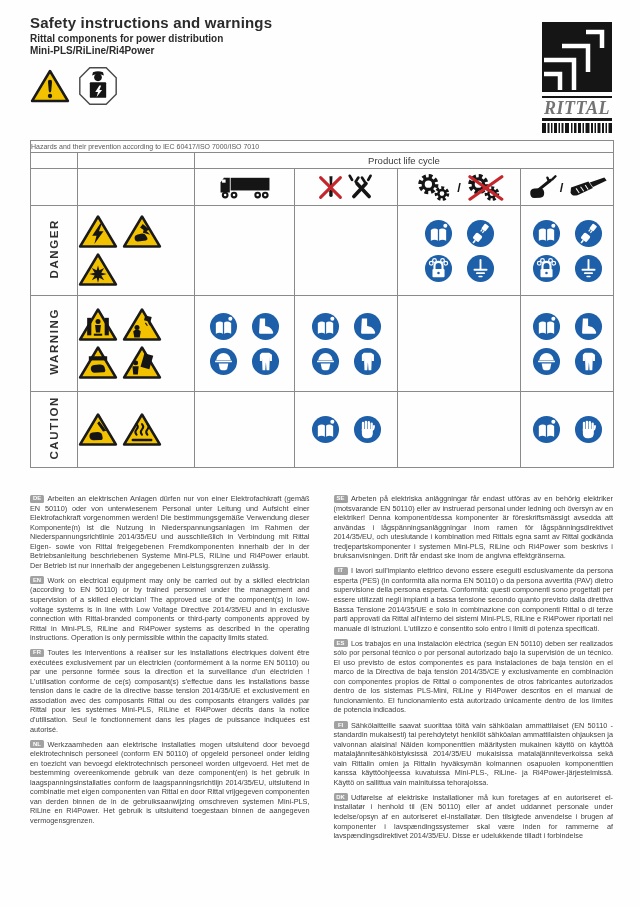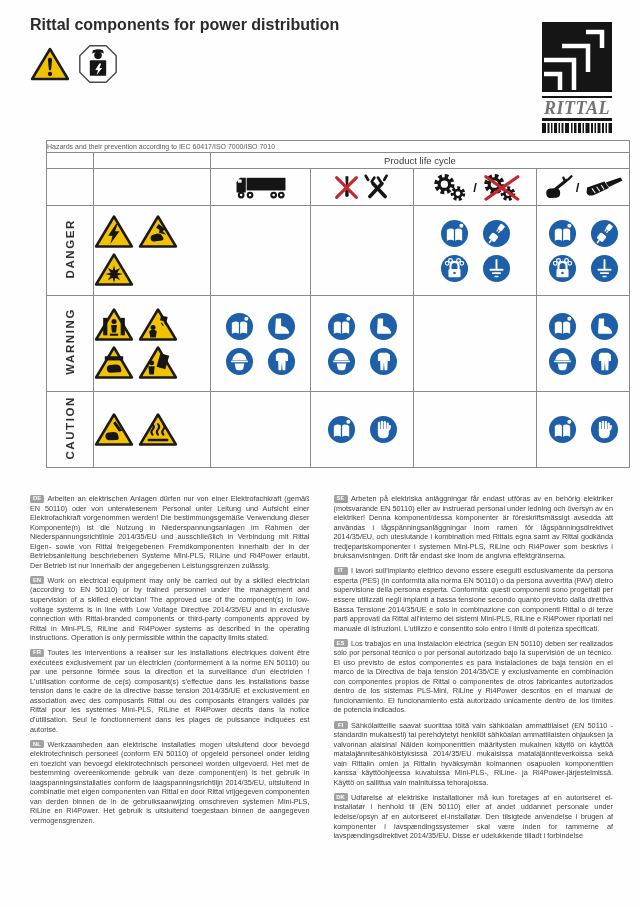--- a/index.html
+++ b/index.html
@@ -1,30 +1,30 @@
 <!DOCTYPE html>
 <html><head>
 <meta charset="utf-8">
 <style>
   html,body{margin:0;padding:0;background:#e8e8e8;}
   .page{position:relative;width:640px;height:907px;background:#fefefe;overflow:hidden;
         font-family:"Liberation Sans",sans-serif;color:#3c3c3c;}
   
   .hdr{position:absolute;left:30px;top:14px;width:400px;}
   .h1{font-size:15px;font-weight:bold;color:#2b2b2b;letter-spacing:.2px;}
-  .h2{font-size:16px;font-weight:bold;color:#2b2b2b;margin-top:1.5px;}
+  .h2{font-size:10px;font-weight:bold;color:#2b2b2b;margin-top:1.5px;}
   .hdr-icons{margin-top:10px;display:flex;align-items:center;gap:8px;}
   .logo{position:absolute;right:28px;top:22px;width:70px;text-align:center;}
   .logo-sq{display:block;width:70px;height:70px;}
   .wordmark{margin-top:4px;border-top:2.5px solid #151515;border-bottom:3px solid #151515;
             font-family:"Liberation Serif",serif;font-style:italic;font-weight:bold;
             font-size:18px;line-height:20px;color:#737373;letter-spacing:.5px;}
   .barcode{display:block;margin-top:2px;width:70px;height:10px;}
   
-  table.hz{position:absolute;left:30px;top:140px;border-collapse:collapse;table-layout:fixed;margin-left:16px;}
+  table.hz{position:absolute;left:30px;top:140px;border-collapse:collapse;table-layout:fixed;}
   table.hz td{border:1px solid #8a8a8a;padding:0;vertical-align:middle;}
   td.cap{font-size:7px;color:#5a5a5a;padding:3px 4px;height:11px;text-align:left;}
   td.plc{font-size:9.5px;color:#3a3a3a;text-align:center;height:15px;}
   td.ich{height:36px;text-align:center;}
   .ich-wrap{display:flex;align-items:center;justify-content:center;gap:3px;}
   .slash{font-size:13px;font-weight:bold;color:#151515;}
   td.sev{text-align:center;}
   .rot{writing-mode:vertical-rl;transform:rotate(180deg);font-weight:bold;font-size:11.5px;
        letter-spacing:1.6px;color:#303030;}
   td.haz{padding:5px 2px 5px 10px;}
@@ -41,21 +41,23 @@
   .badge{display:inline-block;min-width:11px;padding:.5px 1.5px;margin-right:3.5px;background:#a2a2a2;
          color:#fff;font-weight:bold;font-size:5.9px;line-height:7px;text-align:center;border-radius:1.5px;
          vertical-align:1px;}
 </style>
 </head>
 <body>
 
 <div class="page">
 
   <div class="hdr">
+    <div class="h1">Safety instructions and warnings</div>
     <div class="h2">Rittal components for power distribution</div>
+    <div class="h2">Mini-PLS/RiLine/Ri4Power</div>
     <div class="hdr-icons">
       <span>
         <svg width="40" height="36" viewBox="0 0 48 42">
             <path d="M24 3 L45.5 39 H2.5 Z" fill="#F2C200" stroke="#1a1a1a" stroke-width="3" stroke-linejoin="round"></path>
             <path d="M24 13.5 q2.7 0 2.4 2.7 l-.9 10.5 q-.1 2-1.5 2 t-1.5 -2 l-.9 -10.5 q-.3 -2.7 2.4 -2.7 Z" fill="#151515"></path>
             <circle cx="24" cy="33" r="2.6" fill="#151515"></circle>
           </svg>
       </span>
       <span>
         <svg width="40" height="40" viewBox="0 0 44 44">

